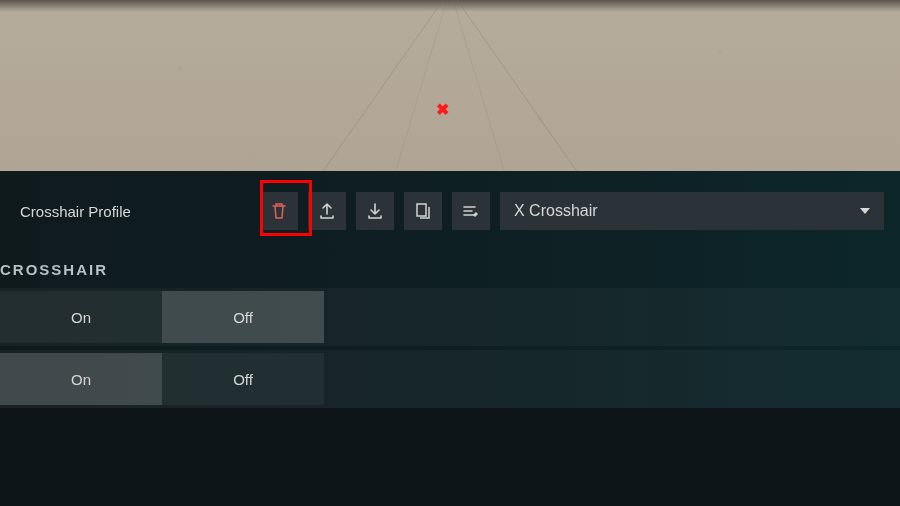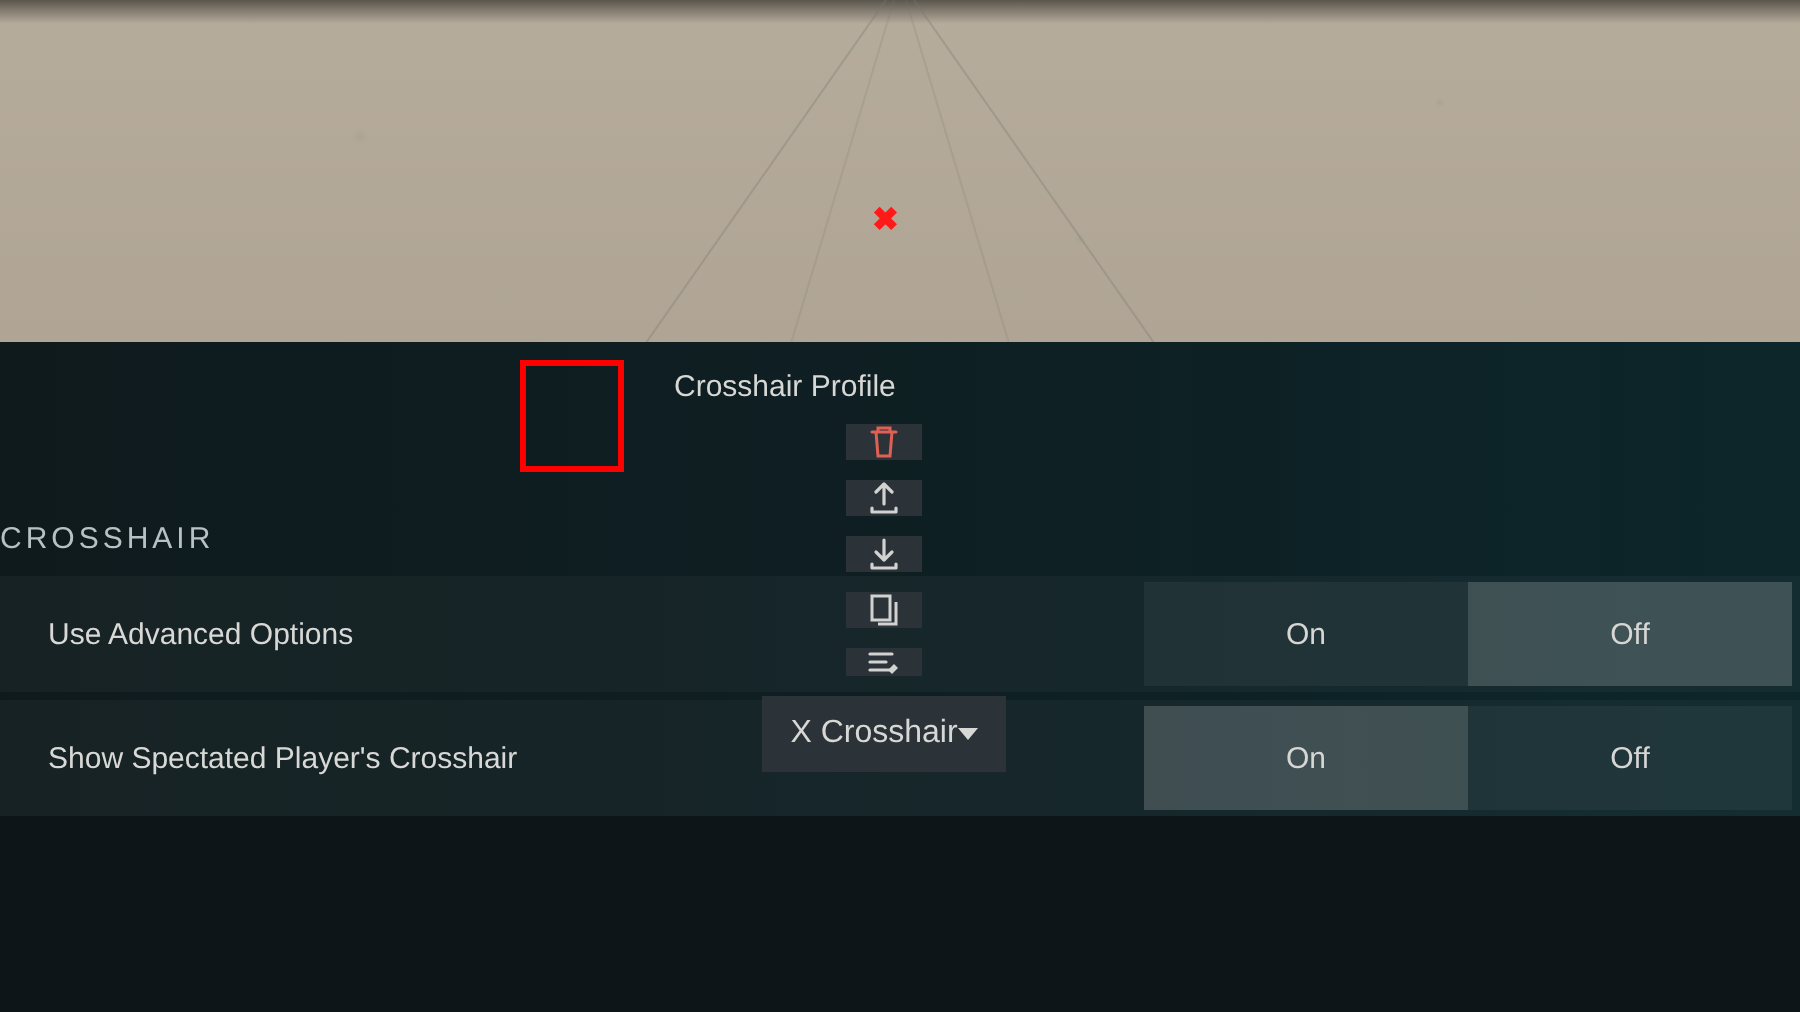--- a/index.html
+++ b/index.html
@@ -54,21 +54,20 @@
   width: 900px;
   background: linear-gradient(90deg, #0f1a1d 0%, #0e2024 60%, #0c262a 100%);
   padding-top: 14px;
 }
 .profile-row {
   display: flex;
   align-items: center;
   gap: 10px;
   padding: 0 16px 0 0;
   height: 52px;
-  flex-direction: column;
 }
 .profile-label {
   color: #d7d7d5;
   font-size: 15px;
   padding-left: 20px;
   width: 250px;
 }
 .icon-btn {
   width: 38px;
   height: 38px;
@@ -104,21 +103,21 @@
   width: 0; height: 0;
   border-left: 5px solid transparent;
   border-right: 5px solid transparent;
   border-top: 6px solid #d7d7d5;
 }
 .section-header {
   color: #b7c0c3;
   font-size: 15px;
   letter-spacing: 2px;
   padding: 24px 0 10px 0;
-  font-weight: 400;
+  font-weight: 700;
 }
 .option-row {
   display: flex;
   align-items: center;
   height: 58px;
   margin-bottom: 4px;
 }
 .option-row.alt { background: rgba(255,255,255,0.035); }
 .option-label {
   color: #d8d8d6;
@@ -201,29 +200,27 @@
 
     <div class="dropdown">
       <span>X Crosshair</span>
       <span class="dropdown-caret"></span>
     </div>
   </div>
 
   <div class="section-header">CROSSHAIR</div>
 
   <div class="option-row alt">
-    <div class="option-label">Use Advanced Options</div>
     <div class="toggle-group">
       <div class="toggle-btn inactive">On</div>
       <div class="toggle-btn active">Off</div>
     </div>
   </div>
 
 
   <div class="option-row alt">
-    <div class="option-label">Show Spectated Player's Crosshair</div>
     <div class="toggle-group">
       <div class="toggle-btn active">On</div>
       <div class="toggle-btn inactive">Off</div>
     </div>
   </div>
 
 </div>
 
 </body></html>

